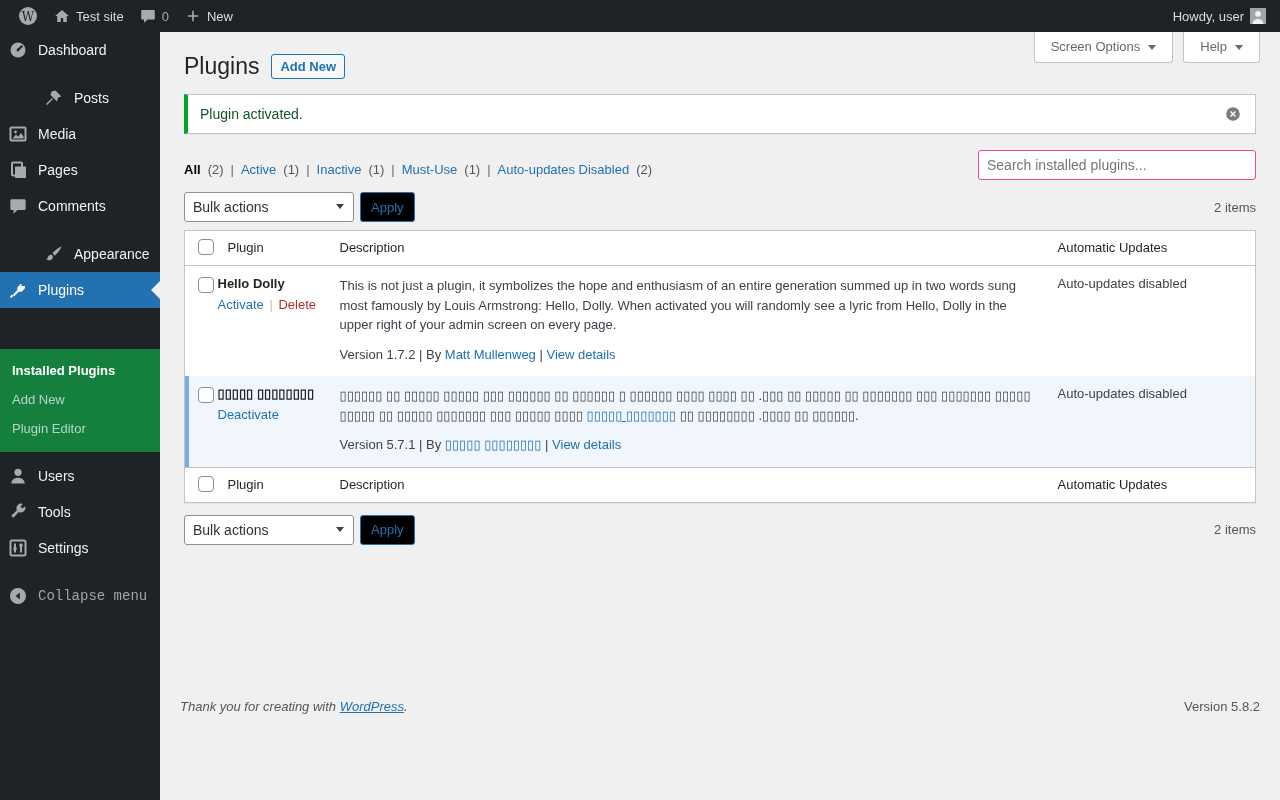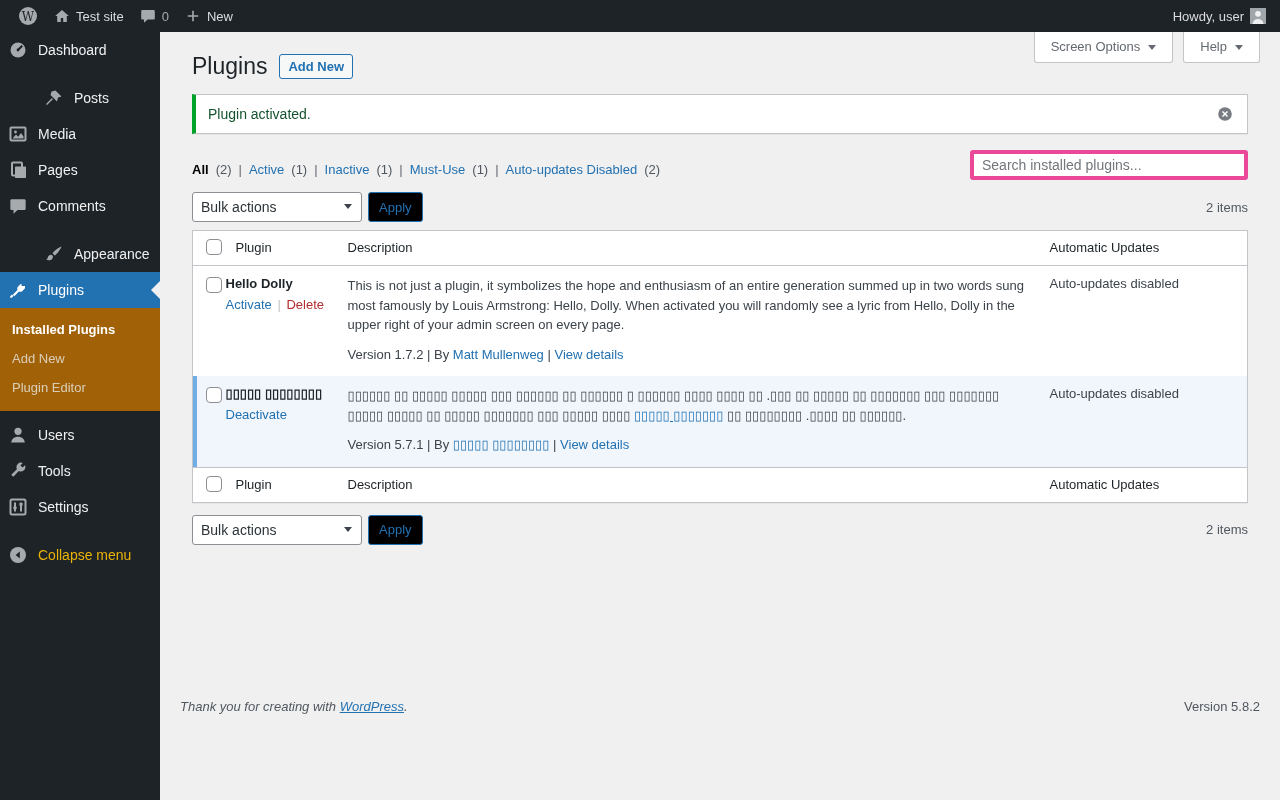--- a/index.html
+++ b/index.html
@@ -32,29 +32,29 @@
     font-size:14px; color:#f0f0f1; cursor:pointer; position:relative;
   }
   .menu-item .mi-icon { width:20px; height:20px; color:#a7aaad; flex:0 0 20px; display:flex; align-items:center; justify-content:center; }
   .menu-item.spaced { margin-top:12px;padding-left:44px; }
   .menu-item.active { background:#2271b1; color:#fff; }
   .menu-item.active .mi-icon { color:#fff; }
   .menu-arrow {
     position:absolute; right:0; top:50%; transform:translateY(-50%);
     width:0; height:0; border:9px solid transparent; border-right:9px solid #f0f0f1; border-left:none;
   }
-  .submenu { background:#a16207; padding:7px 0 9px; }
+  .submenu { background:#15803d; padding:7px 0 9px;margin-top:41px; }
   .submenu-item { display:block; padding:7px 0 7px 12px; font-size:13px; color:rgba(240,246,252,.72); cursor:pointer; }
   .submenu-item.current { color:#fff; font-weight:bold; }
-  .menu-item.collapse { color:#eab308; margin-top:12px; }
+  .menu-item.collapse { color:#a3a3a3; margin-top:12px;font-family:Liberation Mono, monospace; }
 
   
   .content {
     position:absolute; top:32px; left:160px; width:1120px; height:690px;
-    padding:0 32px; overflow:hidden;
+    padding:0 24px; overflow:hidden;
   }
   .screen-meta { position:absolute; top:0; right:20px; display:flex; gap:10px; z-index:10; }
   .meta-tab {
     background:#fff; border:1px solid #c3c4c7; border-top:none;
     border-radius:0 0 3px 3px; color:#646970; padding:7px 16px 8px;
     display:flex; align-items:center; gap:8px; cursor:pointer; font-size:13px;
   }
   .caret-down { width:0; height:0; border:4px solid transparent; border-top:5px solid #646970; border-bottom:none; margin-top:2px; }
 
   .heading-row { padding-top:20px; display:flex; align-items:center; gap:12px; }
@@ -73,21 +73,21 @@
   }
   .notice-text { color:#14532d; font-size:14px; }
   .notice-dismiss { background:none; border:none; padding:2px; cursor:pointer; color:#787c82; display:flex; }
 
   .filters-row { margin-top:16px; display:flex; justify-content:space-between; align-items:center; }
   .subsubsub { display:flex; align-items:center; gap:7px; font-size:13px; margin-top:8px; }
   .subsubsub .current-filter { color:#000; font-weight:600; }
   .count { color:#50575e; }
   .list-sep { color:#646970; }
   .search-box input {
-    height:30px; width:278px; border:4px solid #ec4899; border-radius:3px;
+    height:30px; width:278px; border:1px solid #ec4899; border-radius:3px;
     padding:0 8px; font-size:14px; color:#2c3338; background:#fff;
     font-family:"Liberation Sans", sans-serif;
   }
   .search-box input::placeholder { color:#72777c; opacity:1; }
 
   .tablenav { margin-top:12px; display:flex; justify-content:space-between; align-items:center; height:30px; }
   .bulk-wrap { display:flex; gap:6px; align-items:center; }
   .select-wrap { position:relative; display:inline-block;border-radius:7px; }
   .select-wrap select {
     appearance:none; -webkit-appearance:none; -moz-appearance:none;

